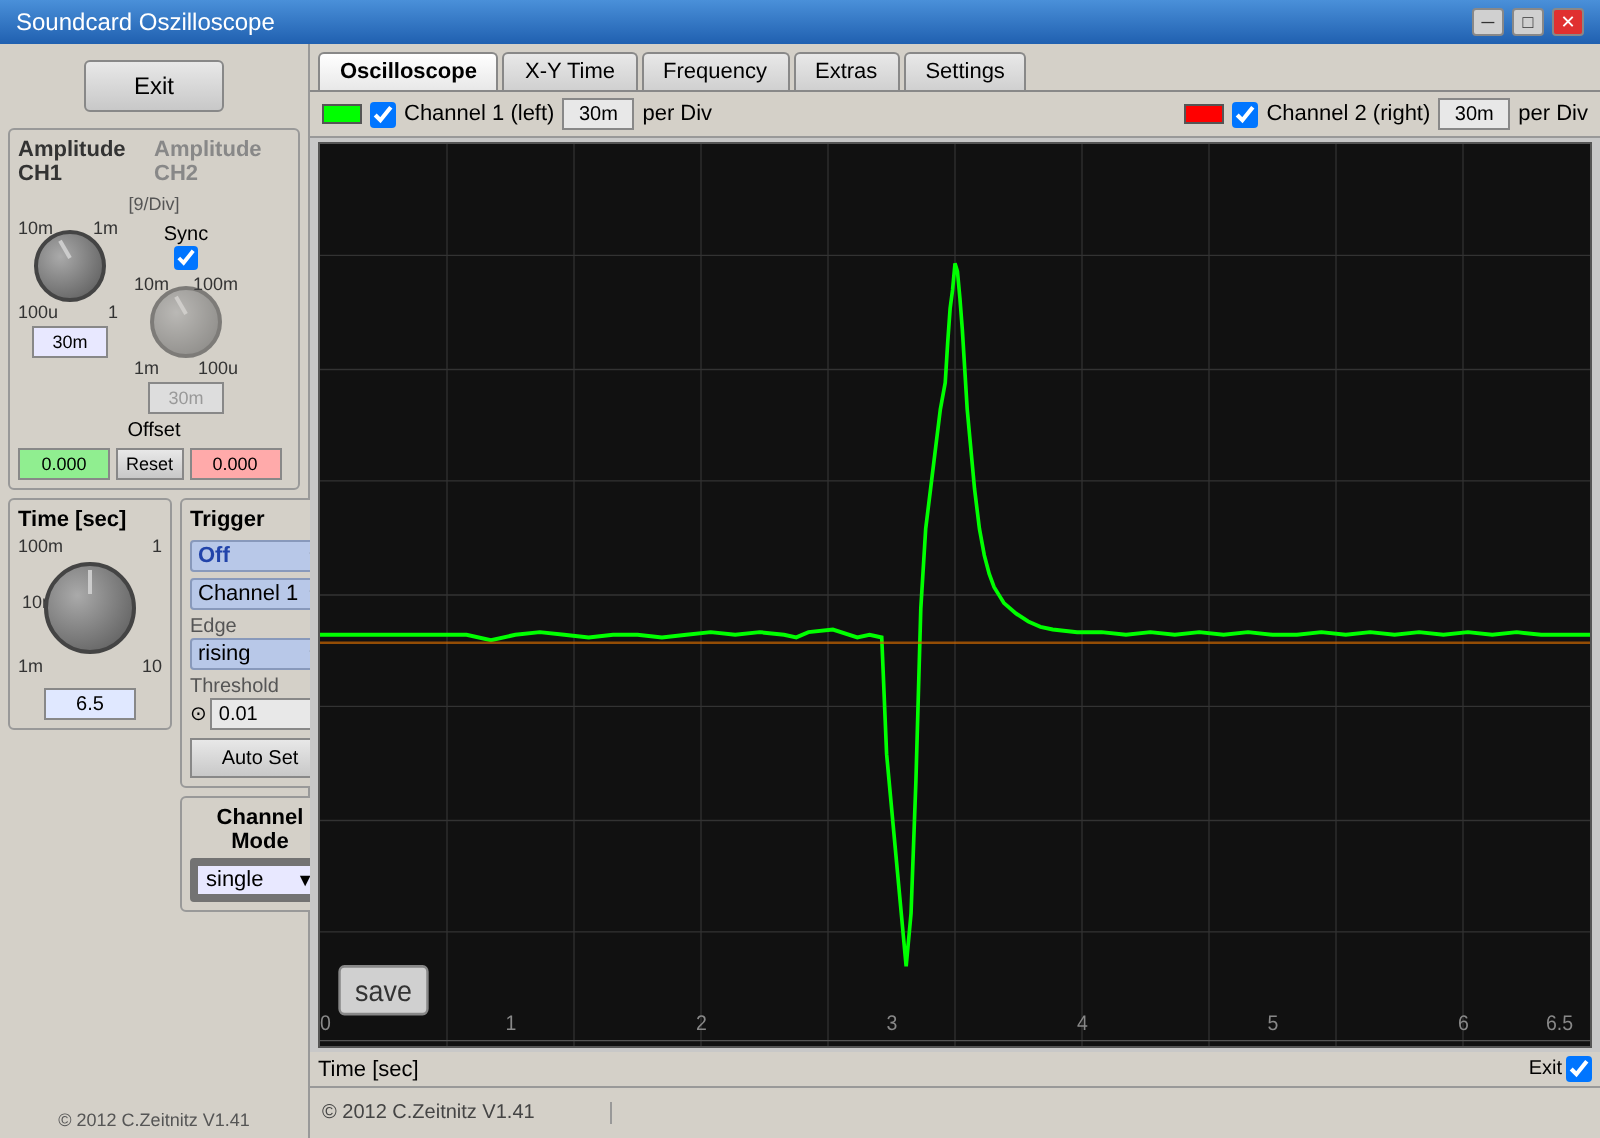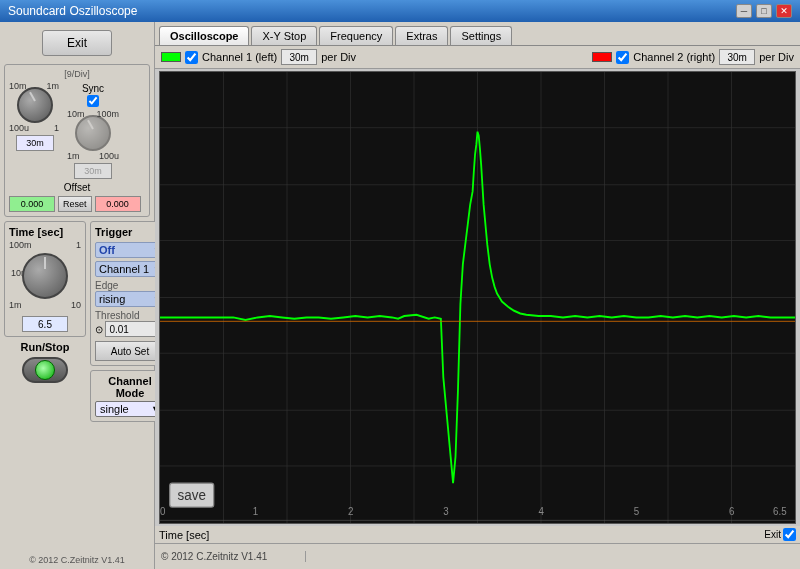--- a/index.html
+++ b/index.html
@@ -428,21 +428,21 @@
       border: 1px solid #999;
       border-radius: 3px;
       padding: 4px;
       text-align: center;
     }
     .ch-mode-title { font-size: 11px; font-weight: bold; margin-bottom: 2px; }
     .ch-mode-dropdown {
       display: flex;
       align-items: center;
       background: #e8e8ff;
-      border: 1px solid #737373;
+      border: 4px solid #737373;
       border-radius: 2px;
       padding: 1px 4px;
       font-size: 11px;
       cursor: pointer;
       width: 100%;
     }
 
     
     #left-lower {
       display: flex;
@@ -476,20 +476,24 @@
   </div>
 </div>
 
 <div id="main">
 
   <div id="left-panel">
 
     <button class="exit-btn">Exit</button>
 
     <div class="amp-section">
+      <div class="amp-title">
+        <span class="amp-ch1">Amplitude CH1</span>
+        <span class="amp-ch2">Amplitude CH2</span>
+      </div>
       <div style="text-align:center; font-size:9px; color:#555; margin-bottom:2px;">[9/Div]</div>
       <div class="amp-knobs">
 
         <div class="knob-container">
           <div class="knob-labels">
             <span class="knob-label k-tl">10m</span>
             <span class="knob-label" style="top:0;right:2px; font-size:9px;">1m</span>
             <span class="knob-label k-bl">100u</span>
             <span class="knob-label" style="bottom:0;right:2px;font-size:9px;">1</span>
             <div class="knob" style="margin-top:6px;"></div>
@@ -535,26 +539,20 @@
           <div class="time-knob-wrap">
             <span class="tlbl tlbl-tl">100m</span>
             <span class="tlbl tlbl-tr">1</span>
             <span class="tlbl tlbl-bl">1m</span>
             <span class="tlbl tlbl-br">10</span>
             <span class="tlbl" style="top:28px;left:2px;font-size:9px;">10m</span>
             <div class="time-knob"></div>
           </div>
           <input class="time-val-input" type="text" value="6.5" style="">
         </div>
-        <div class="runstop-section">
-          <div class="runstop-label">Run/Stop</div>
-          <div class="runstop-btn">
-            <div class="runstop-inner"></div>
-          </div>
-        </div>
       </div>
 
       <div id="trigger-col">
         <div class="trigger-panel">
           <div class="trigger-title">
             <span>Trigger</span>
             <div class="trig-led"></div>
           </div>
           <div class="trig-dropdown off-style">
             <span>Off</span>
@@ -588,21 +586,21 @@
     </div>
 
     <div style="font-size:9px; color:#555; text-align:center; margin-top:auto; padding-top:2px;">© 2012  C.Zeitnitz V1.41</div>
 
   </div>
 
   <div id="right-panel">
 
     <div id="tabs">
       <div class="tab active">Oscilloscope</div>
-      <div class="tab">X-Y Stop</div>
+      <div class="tab">X-Y Time</div>
       <div class="tab">Frequency</div>
       <div class="tab">Extras</div>
       <div class="tab">Settings</div>
     </div>
 
     <div id="ch-bar">
       <div class="ch-color-box ch1-color"></div>
       <input type="checkbox" checked="" style="">
       <span>Channel 1 (left)</span>
       <input class="ch-per-div" type="text" value="30m" style="">

